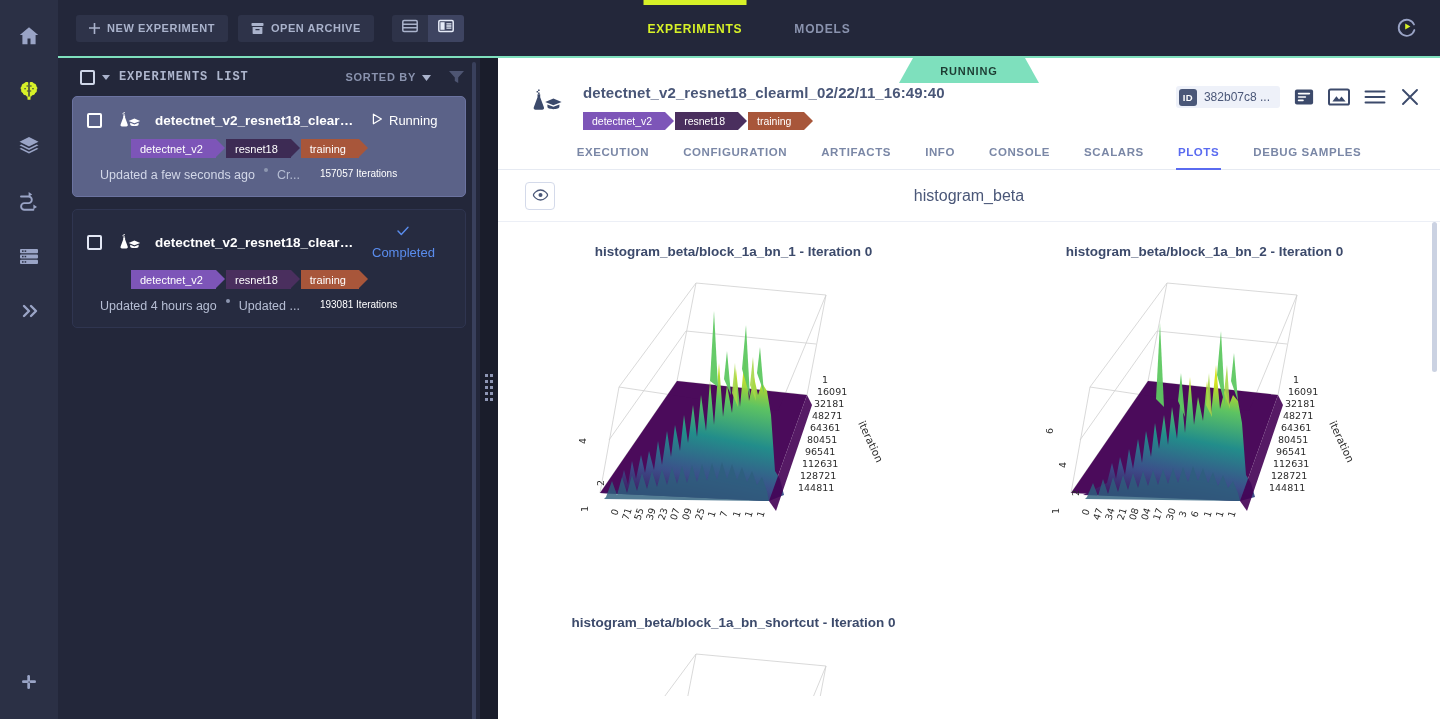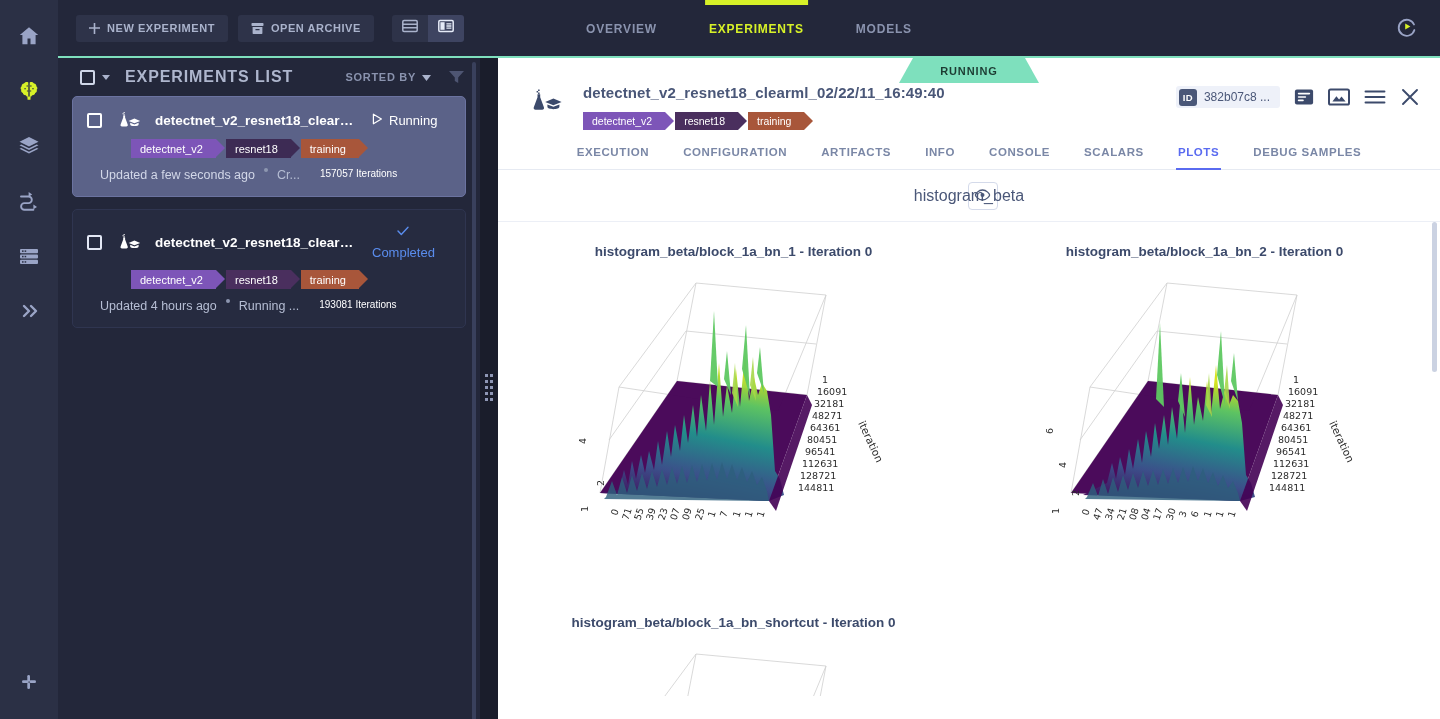--- a/index.html
+++ b/index.html
@@ -131,22 +131,23 @@
   .caret-down {
     width: 0; height: 0;
     border-left: 4px solid transparent;
     border-right: 4px solid transparent;
     border-top: 5px solid #aab3cc;
     margin-left: 7px;
     cursor: pointer;
   }
   .list-title {
     color: #aeb6cd;
-    font-size: 16px; font-weight: bold; letter-spacing: .9px;
-    margin-left: 15px;
+    font-size: 12px; font-weight: bold; letter-spacing: .9px;
+    margin-left: 9px;
+    font-family: Liberation Mono, monospace;
   }
   .list-head-right {
     margin-left: auto;
     display: flex; align-items: center; gap: 0;
   }
   .sortby {
     color: #8a93ae;
     font-size: 11px; font-weight: bold; letter-spacing: .7px;
     display: flex; align-items: center; gap: 6px;
     cursor: pointer;
@@ -338,21 +339,20 @@
     position: absolute; bottom: -1px; left: 15px; right: 15px;
     height: 2.5px; background: #5a6bf0;
   }
 
   .plots-toolbar {
     height: 52px;
     display: flex; align-items: center;
     border-bottom: 1px solid #eceff6;
     position: relative;
     flex: 0 0 auto;
-    justify-content: center;
   }
   .eye-btn {
     width: 30px; height: 28px;
     margin-left: 27px;
     border: 1px solid #d4daea;
     border-radius: 4px;
     display: flex; align-items: center; justify-content: center;
     cursor: pointer;
     background: #fff;
   }
@@ -509,23 +509,20 @@
                 <rect x="0.8" y="1.5" width="14.4" height="11" rx="1.2" fill="none" stroke="#e6ebf8" stroke-width="1.5"></rect>
                 <rect x="2.4" y="3.2" width="4.2" height="7.6" fill="#e6ebf8"></rect>
                 <path stroke="#e6ebf8" stroke-width="1.3" d="M8.4 4.8h5M8.4 7h5M8.4 9.2h5"></path>
               </svg>
             </span>
           </div>
         </div>
       </div>
 
       <div class="topnav">
-        <div class="topnav-item">
-          <span>OVERVIEW</span>
-        </div>
         <div class="topnav-item active">
           <span>EXPERIMENTS</span>
         </div>
         <div class="topnav-item">
           <span>MODELS</span>
         </div>
       </div>
 
       <div class="topbar-right">
         <div class="icon-btn-plain">
@@ -631,21 +628,21 @@
             <div class="tag c2">
                 <span>resnet18</span>
               </div>
             <div class="tag c3">
                 <span>training</span>
               </div>
           </div>
           <div class="meta-row">
             <span>Updated 4 hours ago</span>
             <span class="meta-dot"></span>
-            <span class="meta-muted">Running ...</span>
+            <span class="meta-muted">Updated ...</span>
             <span class="meta-iters">193081 Iterations</span>
           </div>
         </div>
 
         <div class="list-scroll-track">
           <div class="list-scroll-thumb"></div>
         </div>
       </div>
 
       <div class="drag-handle">

